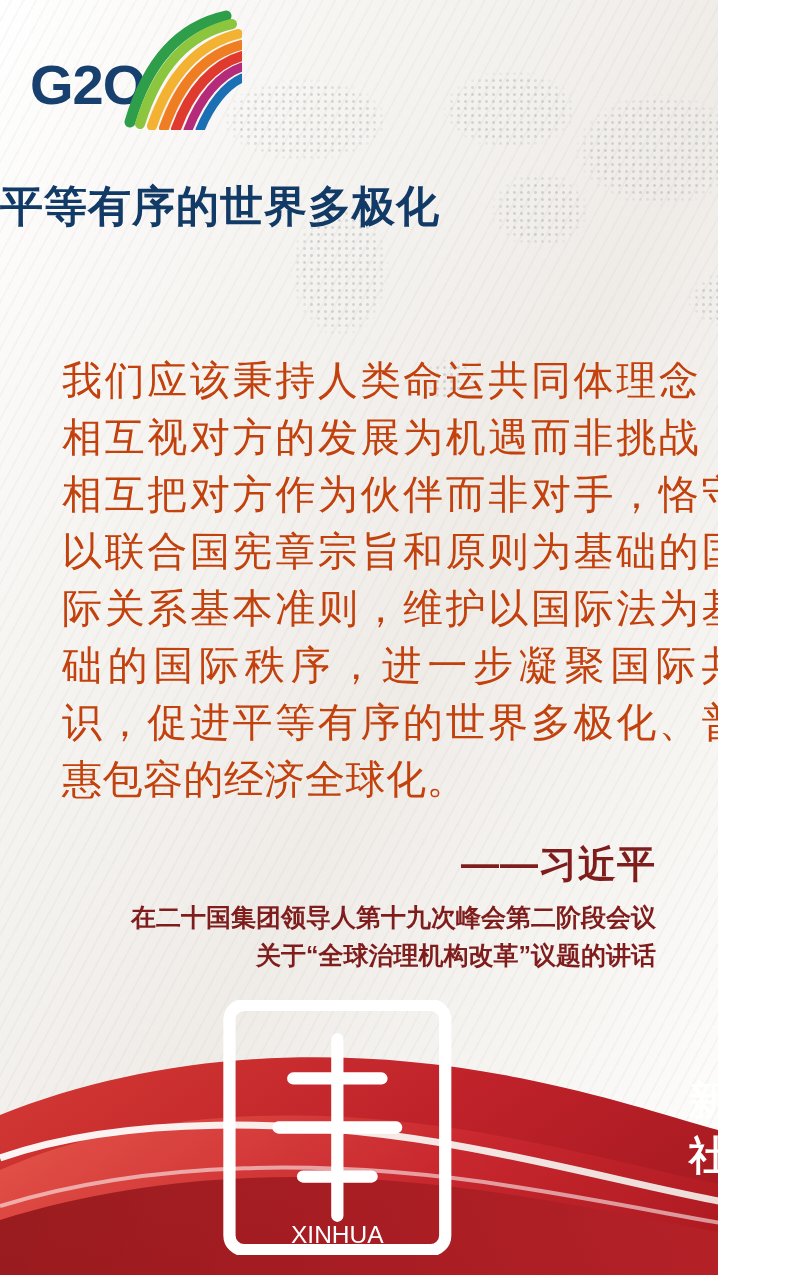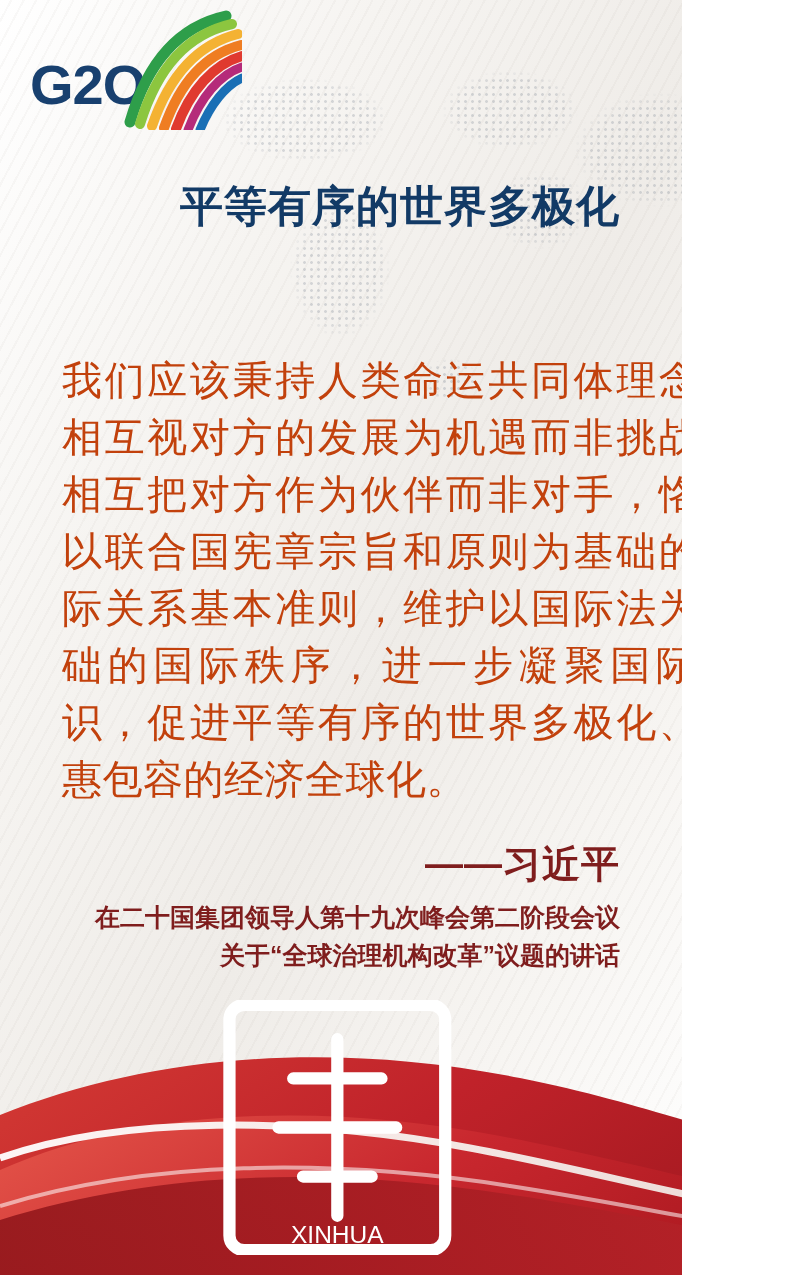--- a/index.html
+++ b/index.html
@@ -13,20 +13,21 @@
     background: #ffffff;
     overflow: hidden;
   }
 
   .poster {
     position: relative;
     width: 682px;
     height: 1275px;
     overflow: hidden;
     background: #f4f2ef;
+    padding-left: 36px;
   }
 
   
   .bg-base {
     position: absolute;
     inset: 0;
     background:
       linear-gradient(118deg,
         #ffffff 0%,
         #f6f4f1 28%,
@@ -100,21 +101,21 @@
     width: 120px;
     height: 120px;
   }
 
   
   .headline {
     position: absolute;
     left: 0;
     top: 178px;
     width: 800px;
-    text-align: center;
+    text-align: left;
     color: #123a66;
     font-size: 43px;
     font-weight: bold;
     line-height: 57px;
     letter-spacing: 1px;
   }
   .headline .line { display: block; white-space: nowrap; }
 
   
   .quote {

